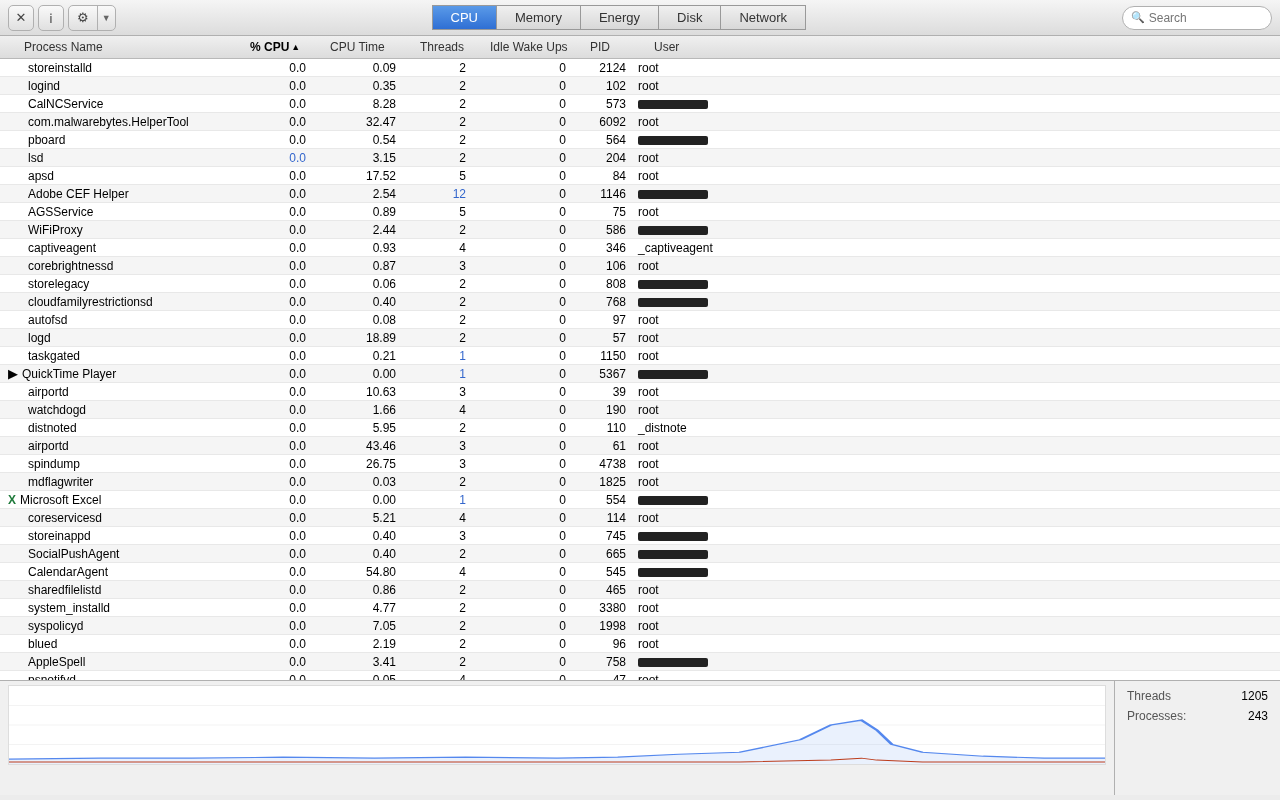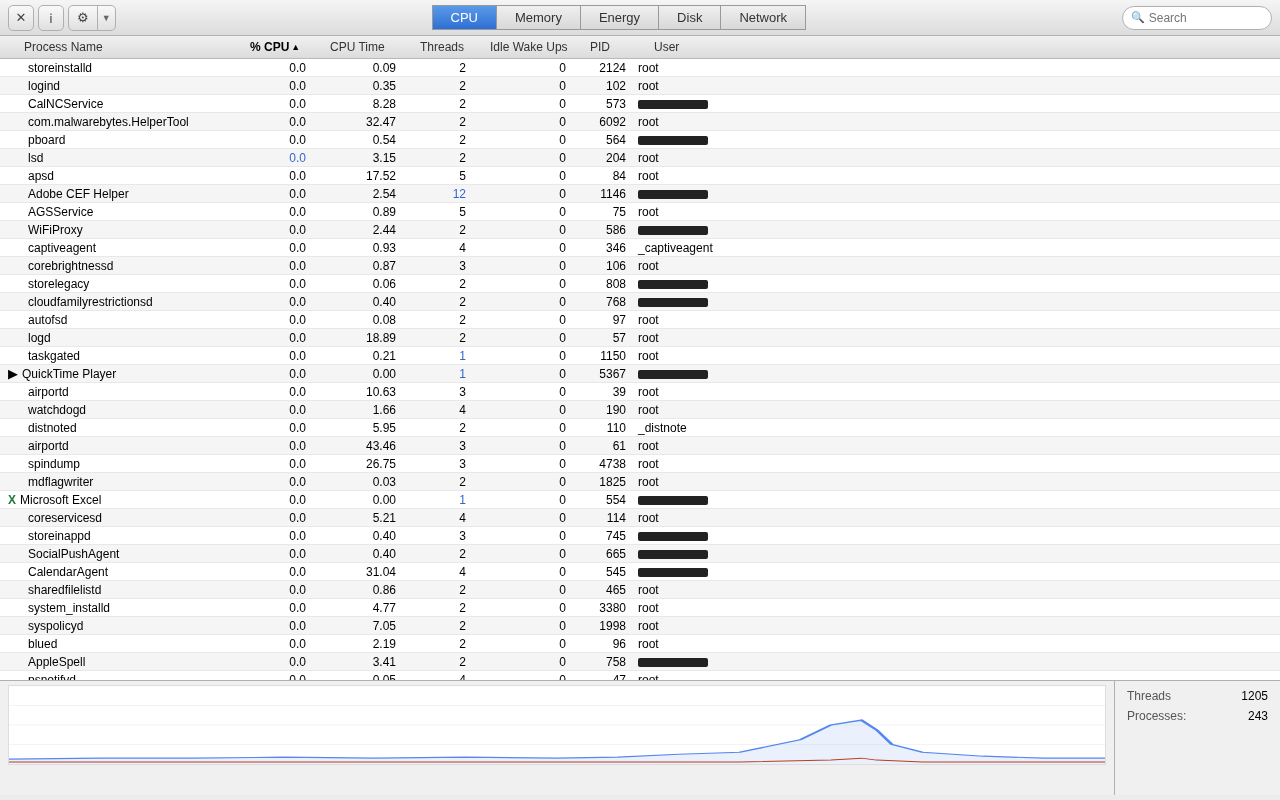--- a/index.html
+++ b/index.html
@@ -633,21 +633,21 @@
     <div class="cell cell-idlewake">0</div>
     <div class="cell cell-pid">665</div>
     <div class="cell cell-user"><span class="redacted-bar"></span></div>
   </div>
     <div class="table-row">
     <div class="cell cell-name">
       <span style="width:16px;display:inline-block;"></span>
       <span>CalendarAgent</span>
     </div>
     <div class="cell cell-cpu" style="">0.0</div>
-    <div class="cell cell-cputime">31.04</div>
+    <div class="cell cell-cputime">54.80</div>
     <div class="cell cell-threads" style="">4</div>
     <div class="cell cell-idlewake">0</div>
     <div class="cell cell-pid">545</div>
     <div class="cell cell-user"><span class="redacted-bar"></span></div>
   </div>
     <div class="table-row">
     <div class="cell cell-name">
       <span style="width:16px;display:inline-block;"></span>
       <span>sharedfilelistd</span>
     </div>

